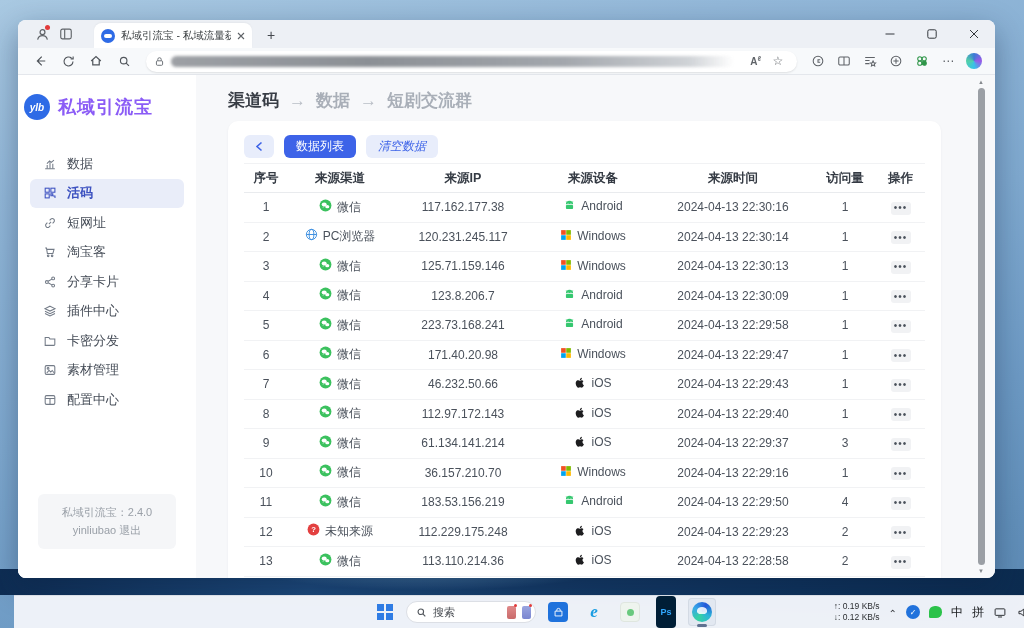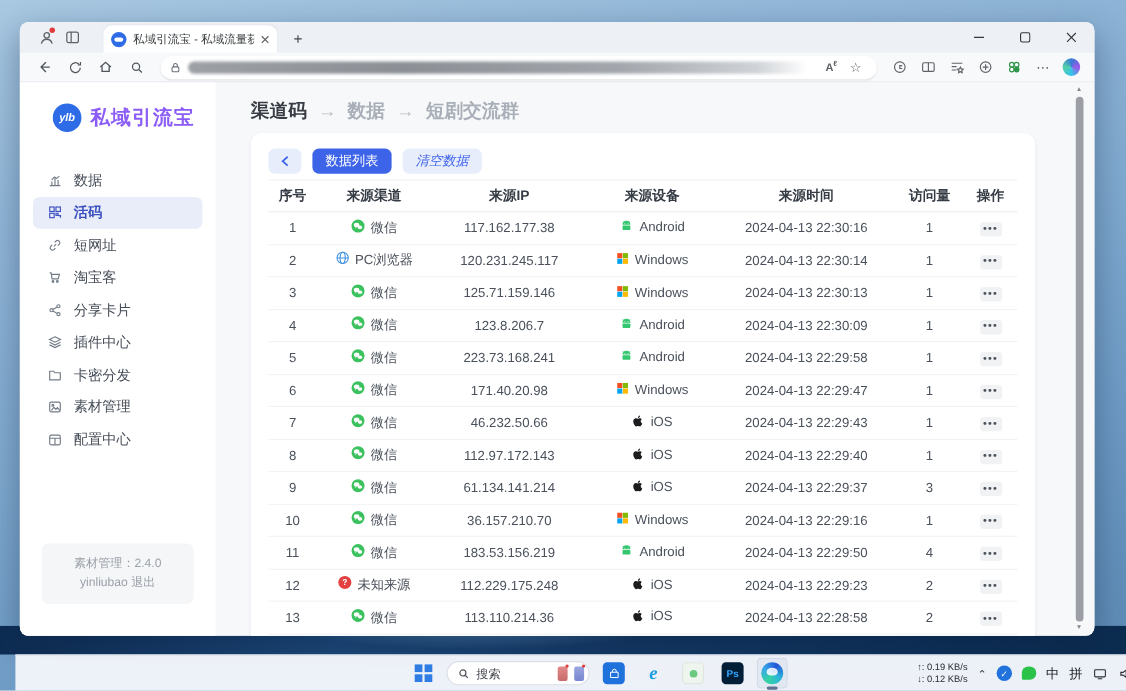--- a/index.html
+++ b/index.html
@@ -27,21 +27,21 @@
   .mini-img.red { background:linear-gradient(180deg,#e08a8a,#c96a6a); }
   .mini-img.blue { background:linear-gradient(180deg,#9aa5e0,#7a86d0); }
   .mini-img::after { content:""; position:absolute; top:-2px; right:-1px; width:3px; height:3px; border-radius:50%; background:#e23b3b; }
   .tb-app { width:28px; height:28px; display:flex; align-items:center; justify-content:center; border-radius:4px; position:relative; }
   .tb-app.active { background:#e2e8f1; box-shadow:inset 0 0 0 1px #d3dae4; }
   .tb-app.active::after { content:""; position:absolute; bottom:-1px; left:9px; width:10px; height:3px; border-radius:2px; background:#5f7190; }
   .ico-store { width:20px; height:20px; border-radius:4px; background:#1f72dc; display:flex; align-items:center; justify-content:center; }
   .ico-ie { font-size:17px; font-style:italic; font-weight:bold; color:#1b9de2; font-family:"Liberation Serif",serif; }
   .ico-pale { width:20px; height:20px; border-radius:4px; background:#eef4ee; border:1px solid #dfe6df; display:flex; align-items:center; justify-content:center; }
   .ico-pale i { width:7px; height:7px; border-radius:50%; background:#69c97e; }
-  .ico-ps { width:20px; height:20px; border-radius:4px; background:#001e36; color:#31a8ff; font-size:9px; font-weight:bold;
+  .ico-ps { width:20px; height:32px; border-radius:4px; background:#001e36; color:#31a8ff; font-size:9px; font-weight:bold;
     display:flex; align-items:center; justify-content:center; }
   .ico-edge { width:20px; height:20px; border-radius:50%;
     background:conic-gradient(from 210deg,#35d3a2,#37a8e8,#2356d8,#2bb5d8,#35d3a2); position:relative; }
   .ico-edge::after { content:""; position:absolute; left:5px; top:5px; width:10px; height:7px; border-radius:50% 50% 40% 40%; background:rgba(255,255,255,.85); }
   .tray { position:absolute; right:-6px; display:flex; align-items:center; gap:9px; padding-right:0; }
   .net-speed { font-size:8.5px; line-height:1.3; color:#2a2d31; white-space:nowrap; }
   .tray-chev { font-size:10px; color:#3a3d42; transform:translateY(1px); }
   .tray-blue { width:14px; height:14px; border-radius:50%; background:#2172dc; color:#fff; font-size:8px; display:flex; align-items:center; justify-content:center; }
   .tray-wechat { width:13px; height:12px; border-radius:45% 45% 45% 10%; background:#2bc24a; }
   .tray-ime { font-size:12px; color:#17191c; }
@@ -72,21 +72,21 @@
   .aloud { font-size:10px; color:#5f6368; font-weight:bold; letter-spacing:0; }
   .aloud sup { font-size:7px; }
   .tb-ic { width:22px; height:22px; display:flex; align-items:center; justify-content:center; font-size:12px; color:#5f6368; }
   .copilot { width:16px; height:16px; border-radius:50%;
     background:conic-gradient(#3a7bd5,#9b59e8,#36c3e8,#53d0a8,#3a7bd5); }
 
   
   .page { position:relative; height:503px; background:#f7f8fa; display:flex; }
 
   .sidebar { width:178px; background:#fff; flex:none; position:relative; padding-top:16px; }
-  .logo { display:flex; align-items:center; gap:8px; padding-left:30px; height:32px; }
+  .logo { display:flex; align-items:center; gap:8px; padding-left:6px; height:32px; }
   .logo-badge { width:26px; height:26px; border-radius:50%; background:#2e6be6; color:#fff; font-size:10px; font-weight:bold;
     font-style:italic; display:flex; align-items:center; justify-content:center; }
   .logo-title { font-size:18px; font-weight:bold; color:#8b5cf6; letter-spacing:1px; }
   .nav { margin-top:26px; }
   .nav-item { height:29.5px; margin:0 12px; border-radius:6px; display:flex; align-items:center; gap:10px; padding-left:12px;
     font-size:13px; color:#454c57; cursor:pointer; }
   .nav-item .nav-ic { width:15px; height:15px; display:flex; align-items:center; justify-content:center; }
   .nav-item svg { stroke:#737b87; }
   .nav-item.active { background:#e9edf9; color:#3c51c0; font-weight:bold; }
   .nav-item.active svg { stroke:#3c51c0; }
@@ -330,21 +330,21 @@
               <span class="nav-ic">
                 <svg width="14" height="14" viewBox="0 0 16 16" fill="none" stroke-width="1.2">
                   <rect x="2.5" y="3" width="11" height="10" rx="1.5"></rect>
                   <path d="M2.5 6.2h11M8 6.2V13"></path>
                 </svg>
               </span>
               <span>配置中心</span>
             </div>
           </nav>
         <div class="side-foot">
-          <div>素材管理：2.4.0</div>
+          <div>私域引流宝：2.4.0</div>
           <div>
             <span>yinliubao</span>
             <span>退出</span>
           </div>
         </div>
       </aside>
 
       <div class="main">
         <div class="breadcrumb">
           <span class="bc-cur">渠道码</span>

